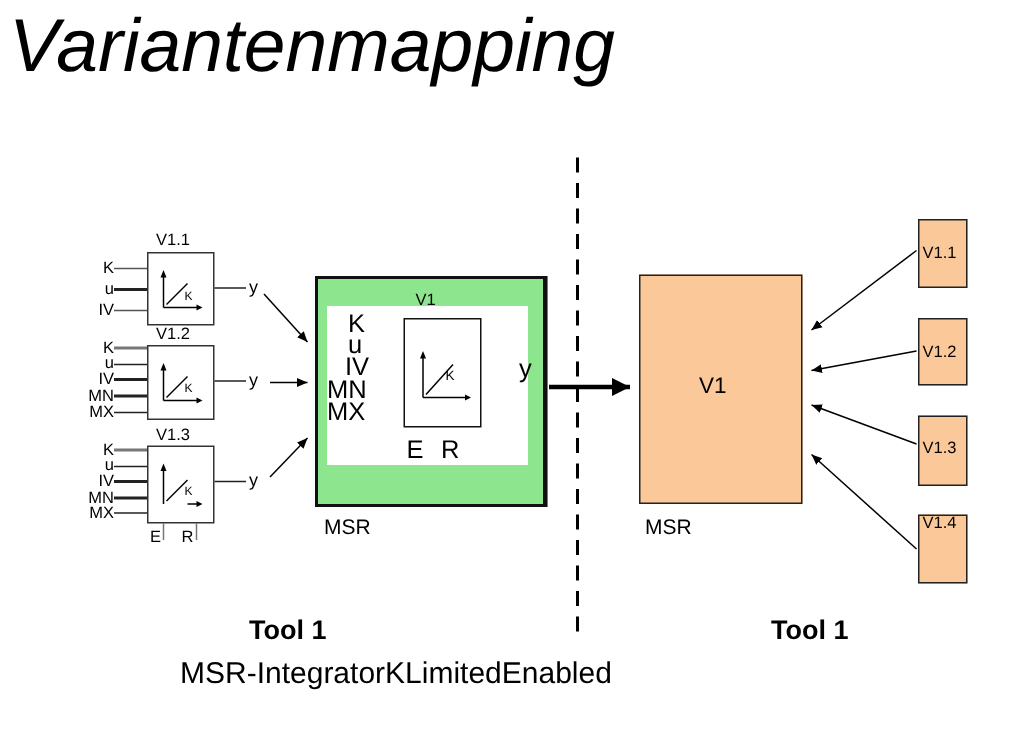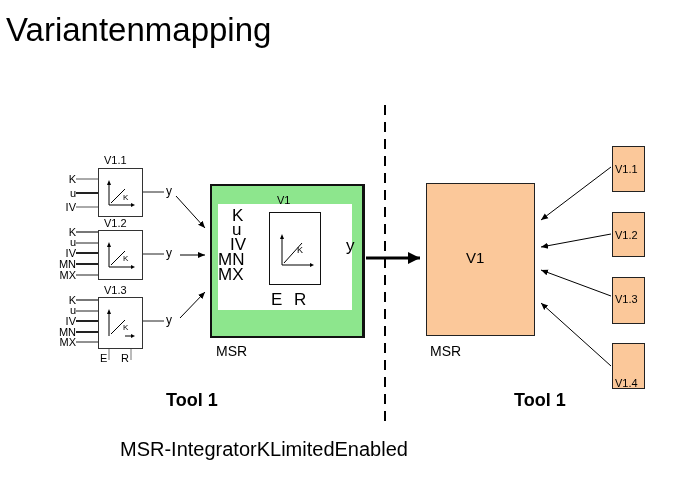--- a/index.html
+++ b/index.html
@@ -1,28 +1,28 @@
 <!DOCTYPE html>
 <html><head>
 <meta charset="utf-8">
 <style>
   html,body{margin:0;padding:0;background:#fff;}
   body{width:675px;height:495px;position:relative;overflow:hidden;font-family:"Liberation Sans",sans-serif;color:#000;}
   .abs{position:absolute;}
-  #title{left:6px;top:6px;font-size:33px;line-height:48px;letter-spacing:0px;}
+  #title{left:6px;top:6px;font-size:50px;line-height:48px;letter-spacing:0px;font-style:italic;}
   svg.lines{position:absolute;left:0;top:0;width:675px;height:495px;}
   .blk{position:absolute;border:1px solid #333;background:#fff;}
   .small{font-size:11px;line-height:11px;}
   .vlabel{font-size:11px;}
   .pin{font-size:11px;line-height:10px;text-align:right;width:18px;}
   .big{font-size:17px;line-height:16px;}
   .msr-frame{position:absolute;left:210px;top:184px;width:150px;height:150px;background:#8de68d;border:2px solid #111;border-right-width:3px;}
   .msr-inner{position:absolute;left:6px;top:18px;width:134px;height:106px;background:#fff;}
   .peach{background:#fbc89a;border:1px solid #222;position:absolute;}
-  .tool{font-weight:bold;font-size:18px;}
+  .tool{font-weight:bold;font-size:18px;margin-top:20px;}
 </style>
 </head>
 <body>
 
 <div id="title" class="abs">Variantenmapping</div>
 
 <svg class="lines" viewBox="0 0 675 495">
   <defs>
     <marker id="ah" markerWidth="8" markerHeight="8" refX="7" refY="4" orient="auto" markerUnits="userSpaceOnUse">
       <path d="M0,1 L7,4 L0,7 Z" fill="#000"></path>
@@ -170,17 +170,17 @@
 <div class="abs" style="left:466px;top:249px;font-size:15px;">V1</div>
 <div class="abs" style="left:430px;top:343px;font-size:14px;">MSR</div>
 
 <div class="peach" style="left:612px;top:146px;width:31px;height:44px;"></div>
 <div class="abs small" style="left:615px;top:164px;">V1.1</div>
 <div class="peach" style="left:612px;top:212px;width:31px;height:43px;"></div>
 <div class="abs small" style="left:615px;top:230px;">V1.2</div>
 <div class="peach" style="left:612px;top:277px;width:31px;height:45px;"></div>
 <div class="abs small" style="left:615px;top:294px;">V1.3</div>
 <div class="peach" style="left:612px;top:343px;width:31px;height:44px;"></div>
-<div class="abs small" style="left:615px;top:378px;text-align:right;">V1.4</div>
+<div class="abs small" style="left:615px;top:344px;text-align:right;">V1.4</div>
 
 <div class="abs tool" style="left:166px;top:390px;">Tool 1</div>
 <div class="abs tool" style="left:514px;top:390px;">Tool 1</div>
 <div class="abs" style="left:120px;top:438px;font-size:20px;">MSR-IntegratorKLimitedEnabled</div>
 
 </body></html>

